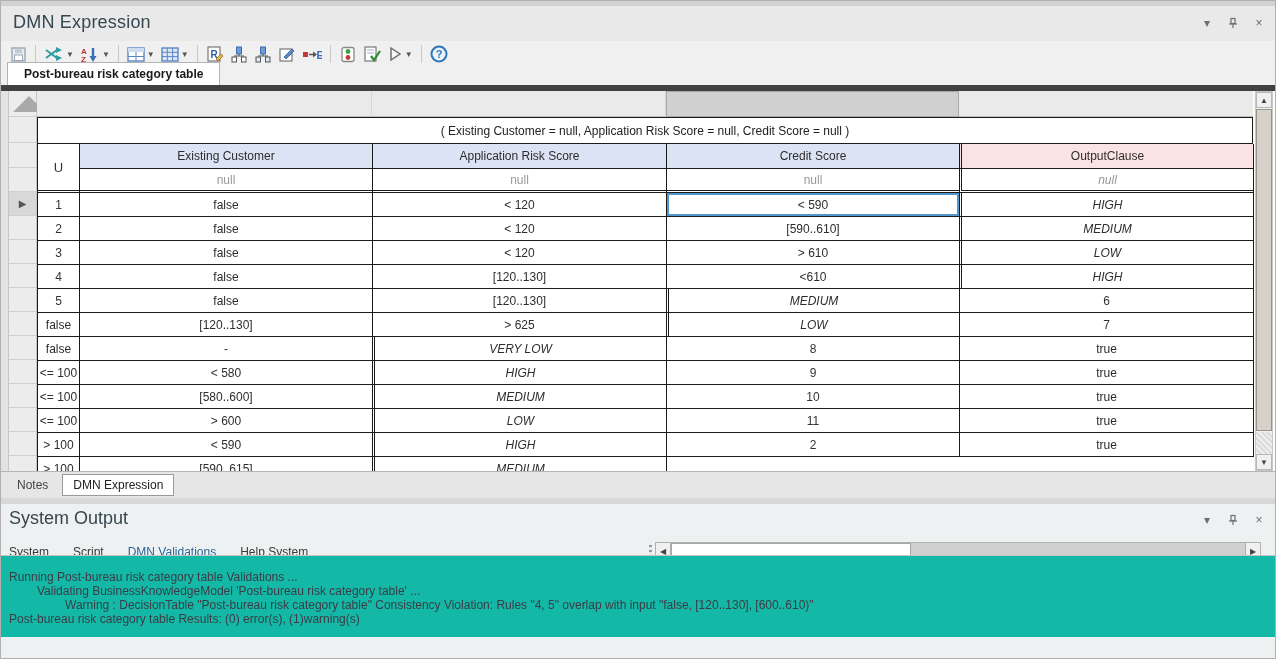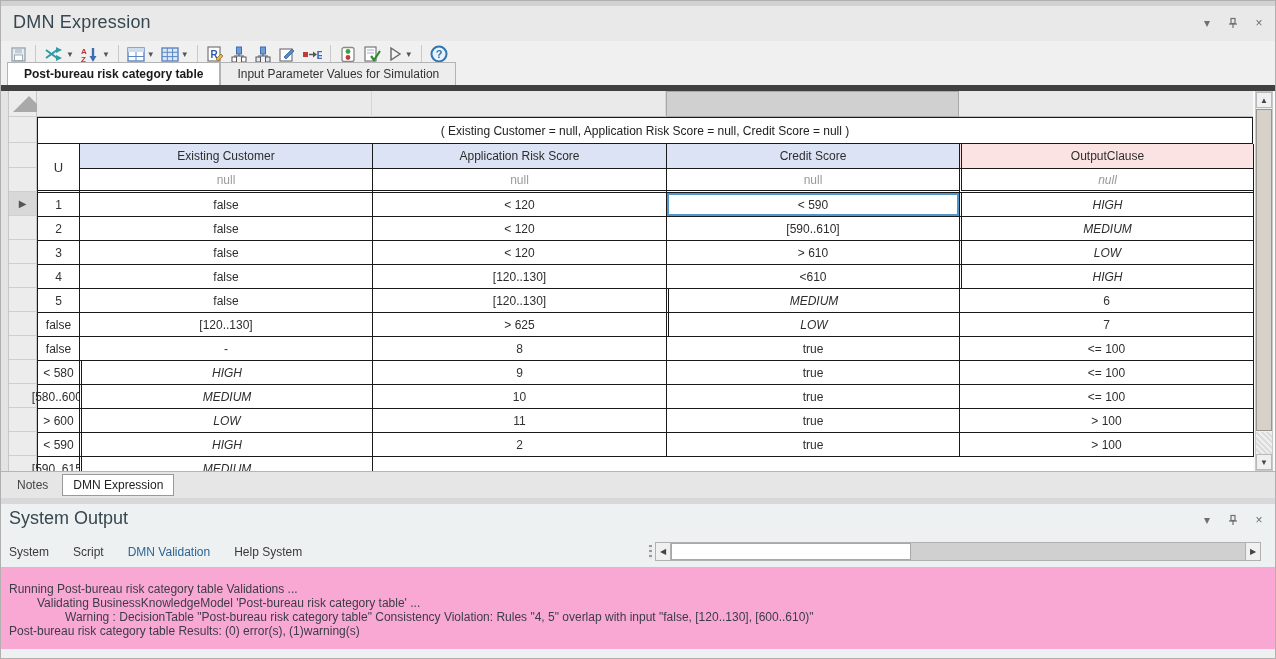--- a/index.html
+++ b/index.html
@@ -99,21 +99,21 @@
 
   
   .hscroll { position:absolute; right:16px; top:38px; width:612px; height:19px; display:flex; align-items:center; }
   .hs-grip { width:5px; height:14px; margin-right:3px;
              background-image:repeating-linear-gradient(#9a9a9a 0 2px,#e8e8e8 2px 5px); width:3px; }
   .hs-btn { width:16px; height:19px; background:#f0f0f0; border:1px solid #b0b0b0;
             display:flex; align-items:center; justify-content:center; font-size:8px; color:#444; flex:0 0 auto; }
   .hs-track { flex:1; height:19px; background:#d0d0d0; border-top:1px solid #b0b0b0; border-bottom:1px solid #b0b0b0; position:relative; }
   .hs-thumb { position:absolute; left:0; top:0; width:240px; height:17px; background:#ffffff; border:1px solid #a8a8a8; }
 
-  .out-text { position:absolute; left:0; top:63px; width:1276px; height:82px; background:#f9a8d4;
+  .out-text { position:absolute; left:0; top:51px; width:1276px; height:82px; background:#14b8a6;
               border-top:1px solid #c4c4c4; padding-top:14px; font-size:12px; color:#3c3c46; }
   .out-line { line-height:14px; white-space:pre; }
 </style>
 </head>
 <body>
 
 <div class="top-strip"></div>
 
 <div class="titlebar">
   <div class="title">DMN Expression</div>
@@ -254,21 +254,20 @@
   <div class="tb-btn">
     <svg width="18" height="18" viewBox="0 0 18 18">
         <circle cx="9" cy="9" r="7.5" fill="#eaf2fb" stroke="#2e75b6" stroke-width="2"></circle>
         <text x="5.8" y="13" font-size="11" font-weight="bold" fill="#2e75b6" font-family="sans-serif">?</text>
       </svg>
   </div>
 </div>
 
 <div class="tabbar">
   <div class="tab active">Post-bureau risk category table</div>
-  <div class="tab">Input Parameter Values for Simulation</div>
 </div>
 
 <div class="grid-area">
   <div class="edge-strip"></div>
 
   <div class="gutter">
     <div class="g-cell g-corner" style="height:26px;">
         <span class="corner-tri"></span>
       </div>
     <div class="g-cell" style="height:26px;"></div>
@@ -336,20 +335,21 @@
         <div class="cell">[120..130]</div>
         <div class="cell ital outcol">MEDIUM</div>
         <div class="cell rownum">6</div>
         <div class="cell">false</div>
         <div class="cell">[120..130]</div>
         <div class="cell">&gt; 625</div>
         <div class="cell ital outcol">LOW</div>
         <div class="cell rownum">7</div>
         <div class="cell">false</div>
         <div class="cell">-</div>
+        <div class="cell ital outcol">VERY LOW</div>
         <div class="cell rownum">8</div>
         <div class="cell">true</div>
         <div class="cell">&lt;= 100</div>
         <div class="cell">&lt; 580</div>
         <div class="cell ital outcol">HIGH</div>
         <div class="cell rownum">9</div>
         <div class="cell">true</div>
         <div class="cell">&lt;= 100</div>
         <div class="cell">[580..600]</div>
         <div class="cell ital outcol">MEDIUM</div>
@@ -398,21 +398,21 @@
             <line x1="6" y1="7" x2="6" y2="11"></line>
           </g>
         </svg>
     </div>
     <div class="win-btn">×</div>
   </div>
 
   <div class="out-tabs">
     <div class="otab">System</div>
     <div class="otab">Script</div>
-    <div class="otab active"><span>DMN Validation</span><span class="notch"></span></div>
+    <div class="otab active"><span>DMN Validations</span><span class="notch"></span></div>
     <div class="otab">Help System</div>
   </div>
 
   <div class="hscroll">
     <div class="hs-grip"></div>
     <div class="hs-btn">◀</div>
     <div class="hs-track">
       <div class="hs-thumb"></div>
     </div>
     <div class="hs-btn">▶</div>

